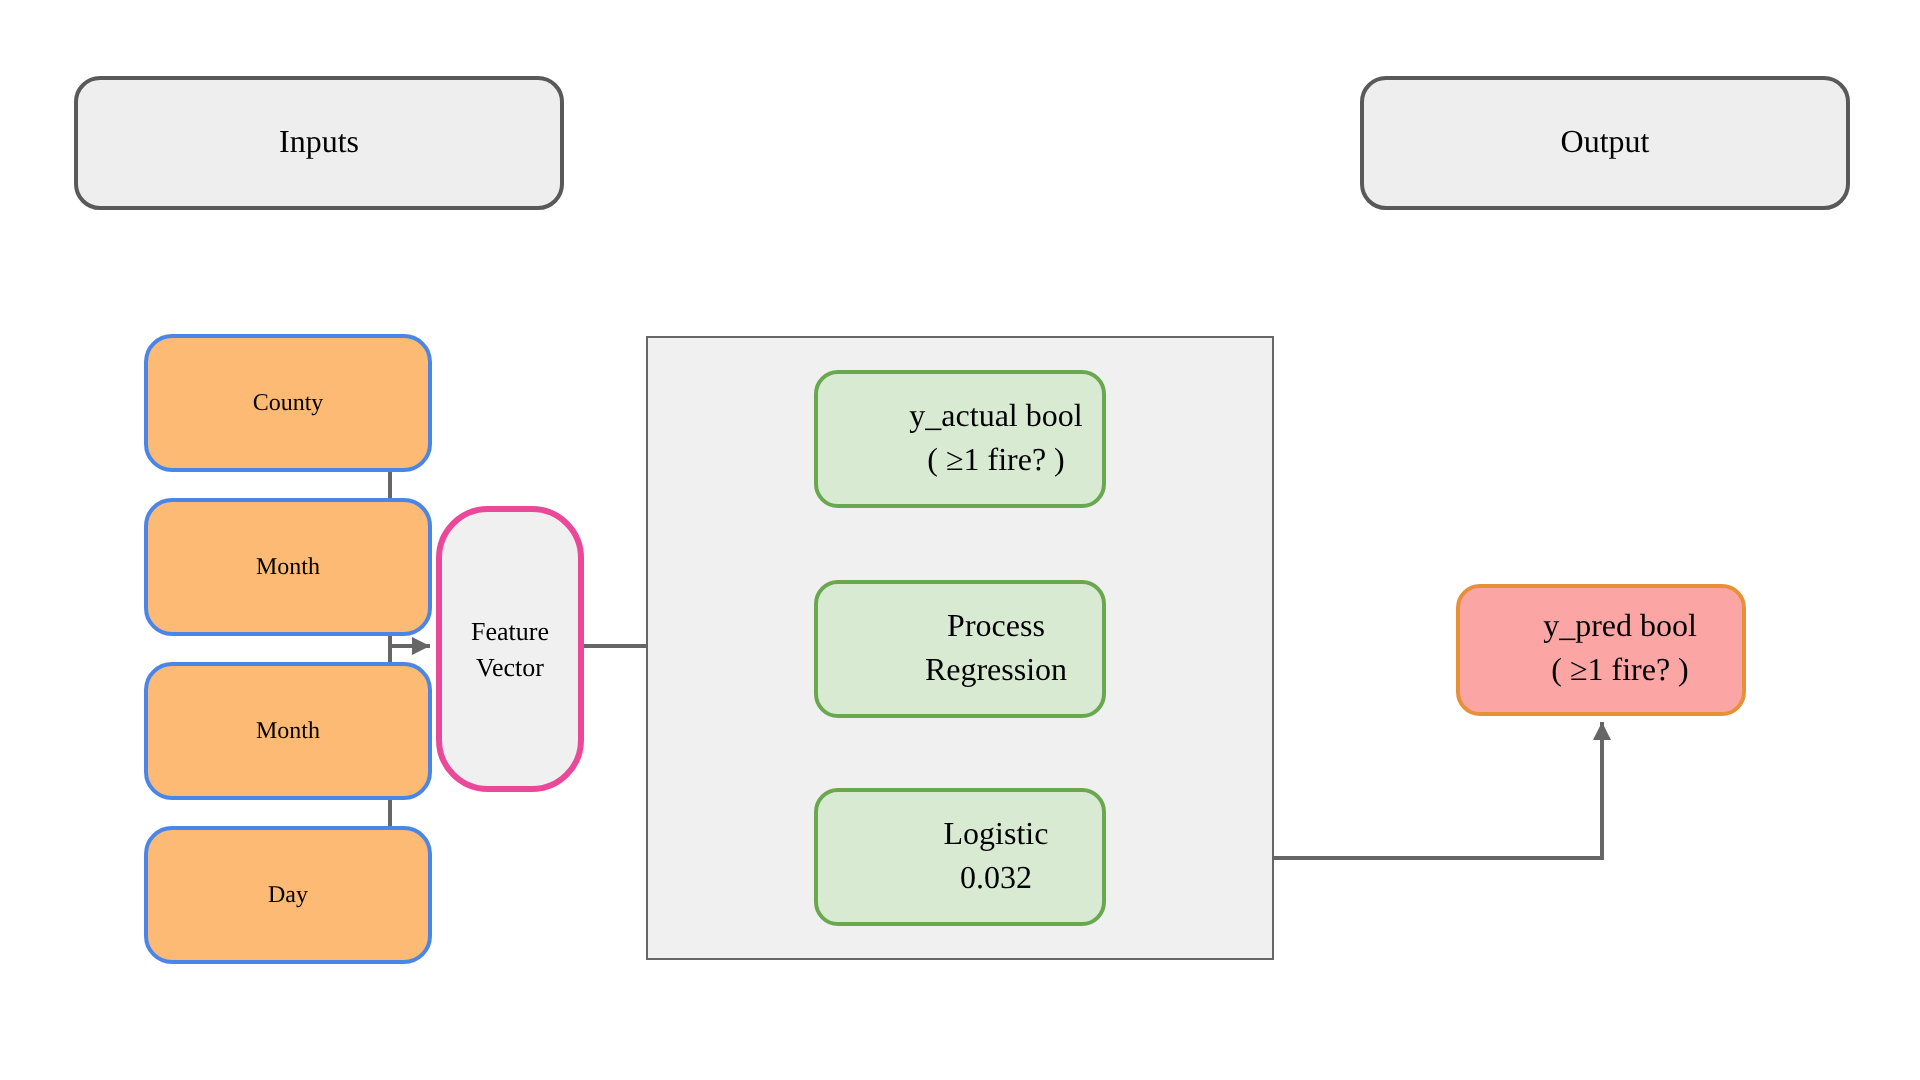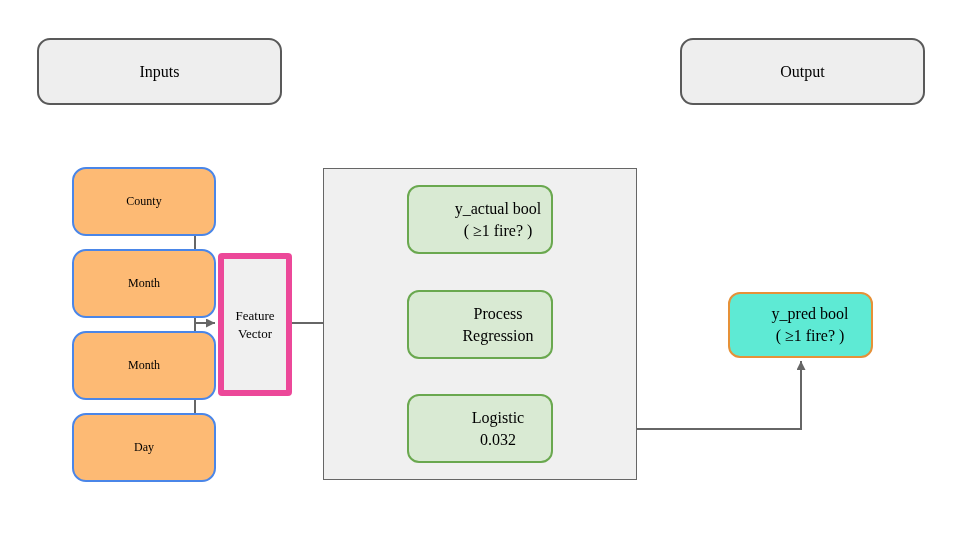--- a/index.html
+++ b/index.html
@@ -53,42 +53,42 @@
     box-sizing: border-box;
     background: #f0f0f0;
     border: 1.5px solid #666666;
   }
   .fv-box {
     left: 218px;
     top: 253px;
     width: 74px;
     height: 143px;
     background: #f0f0f0;
-    border: 6px solid #ec4899;
-    border-radius: 4px;
+    border: 3px solid #ec4899;
+    border-radius: 26px;
     font-size: 13px;
     line-height: 18px;
   }
   .green-box {
     left: 407px;
     width: 146px;
     height: 69px;
     background: #d9ead3;
     border: 2.5px solid #6aa84f;
     border-radius: 12px;
     font-size: 16px;
     line-height: 22px;
     padding-left: 36px;
   }
   .orange-box {
     left: 728px;
     top: 292px;
     width: 145px;
     height: 66px;
-    background: #5eead4;
+    background: #fca5a5;
     border: 2.5px solid #e69138;
     border-radius: 12px;
     font-size: 16px;
     line-height: 22px;
     padding-left: 19px;
   }
   .connectors {
     position: absolute;
     left: 0;
     top: 0;

